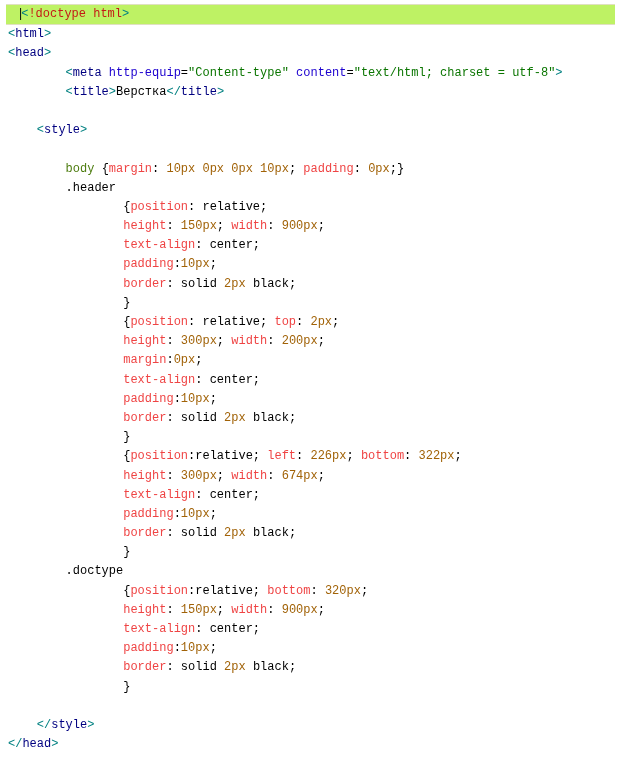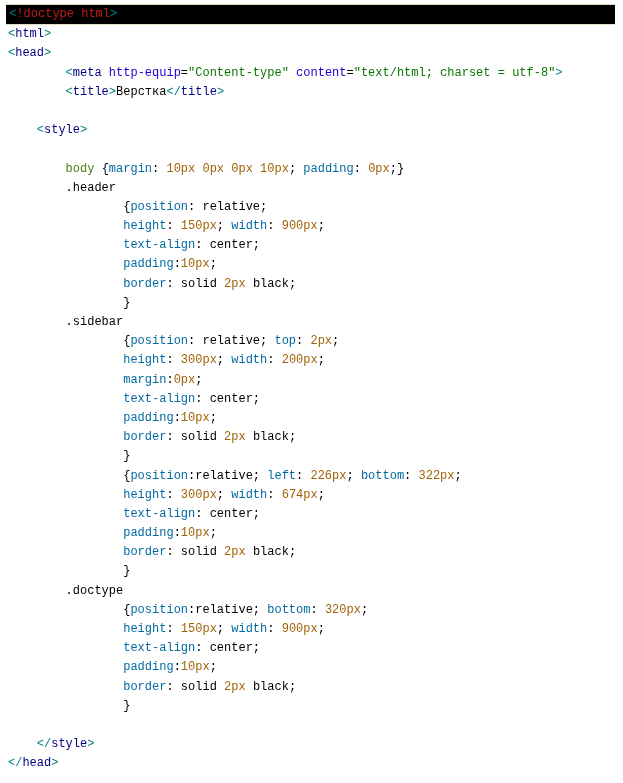--- a/index.html
+++ b/index.html
@@ -11,43 +11,43 @@
     line-height: 1.6;
     color: #000;
   }
   .editor {
     width: 623px;
     height: 783px;
     box-sizing: border-box;
     padding: 4px 8px 8px 8px;
   }
   .current-line {
-    background: #000000;
+    background: #bef264;
     border-top: 1px solid #e0e0c0;
     border-bottom: 1px solid #e0e0c0;
-    padding-left: 2px;
+    padding-left: 14px;
     margin-left: -2px;
   }
   .cursor-line::before {
     content: "|";
     color: #000;
     margin-left: -3px;
     margin-right: -3px;
   }
   pre {
     margin: 0;
     white-space: pre;
     font-family: inherit;
   }
   .tag-angle { color: #008080; }      
   .tag-name  { color: #000080; }      
   .doctype   { color: #c41a16; }      
   .attr-name { color: #1c00cf; text-align: center; }      
   .attr-val  { color: #0a7500; }      
-  .css-prop  { color: #0369a1; }
+  .css-prop  { color: #ef4444; }
   .css-val   { color: #a16207; }      
   .plain     { color: #000; }
   .sel       { color: #4d7c0f; }
 </style>
 </head>
 <body>
 
 <div class="editor">
 
 <pre class="current-line cursor-line"><span class="tag-angle">&lt;</span><span class="doctype">!doctype html</span><span class="tag-angle">&gt;</span></pre>
@@ -69,21 +69,20 @@
 <pre>        <span class="sel">body</span> <span class="plain">{</span><span class="css-prop">margin</span><span class="plain">:</span> <span class="css-val">10px</span> <span class="css-val">0px</span> <span class="css-val">0px</span> <span class="css-val">10px</span><span class="plain">;</span> <span class="css-prop">padding</span><span class="plain">:</span> <span class="css-val">0px</span><span class="plain">;}</span></pre>
 
 <pre>        .header</pre>
 <pre>                <span class="plain">{</span><span class="css-prop">position</span><span class="plain">:</span> <span class="plain">relative</span><span class="plain">;</span></pre>
 <pre>                <span class="css-prop">height</span><span class="plain">:</span> <span class="css-val">150px</span><span class="plain">;</span> <span class="css-prop">width</span><span class="plain">:</span> <span class="css-val">900px</span><span class="plain">;</span></pre>
 <pre>                <span class="css-prop">text-align</span><span class="plain">:</span> <span class="plain">center</span><span class="plain">;</span></pre>
 <pre>                <span class="css-prop">padding</span><span class="plain">:</span><span class="css-val">10px</span><span class="plain">;</span></pre>
 <pre>                <span class="css-prop">border</span><span class="plain">:</span> <span class="plain">solid</span> <span class="css-val">2px</span> <span class="plain">black</span><span class="plain">;</span></pre>
 <pre>                <span class="plain">}</span></pre>
 
-<pre>        .sidebar</pre>
 <pre>                <span class="plain">{</span><span class="css-prop">position</span><span class="plain">:</span> <span class="plain">relative</span><span class="plain">;</span> <span class="css-prop">top</span><span class="plain">:</span> <span class="css-val">2px</span><span class="plain">;</span></pre>
 <pre>                <span class="css-prop">height</span><span class="plain">:</span> <span class="css-val">300px</span><span class="plain">;</span> <span class="css-prop">width</span><span class="plain">:</span> <span class="css-val">200px</span><span class="plain">;</span></pre>
 <pre>                <span class="css-prop">margin</span><span class="plain">:</span><span class="css-val">0px</span><span class="plain">;</span></pre>
 <pre>                <span class="css-prop">text-align</span><span class="plain">:</span> <span class="plain">center</span><span class="plain">;</span></pre>
 <pre>                <span class="css-prop">padding</span><span class="plain">:</span><span class="css-val">10px</span><span class="plain">;</span></pre>
 <pre>                <span class="css-prop">border</span><span class="plain">:</span> <span class="plain">solid</span> <span class="css-val">2px</span> <span class="plain">black</span><span class="plain">;</span></pre>
 <pre>                <span class="plain">}</span></pre>
 
 <pre>                <span class="plain">{</span><span class="css-prop">position</span><span class="plain">:</span><span class="plain">relative</span><span class="plain">;</span> <span class="css-prop">left</span><span class="plain">:</span> <span class="css-val">226px</span><span class="plain">;</span> <span class="css-prop">bottom</span><span class="plain">:</span> <span class="css-val">322px</span><span class="plain">;</span></pre>
 <pre>                <span class="css-prop">height</span><span class="plain">:</span> <span class="css-val">300px</span><span class="plain">;</span> <span class="css-prop">width</span><span class="plain">:</span> <span class="css-val">674px</span><span class="plain">;</span></pre>

